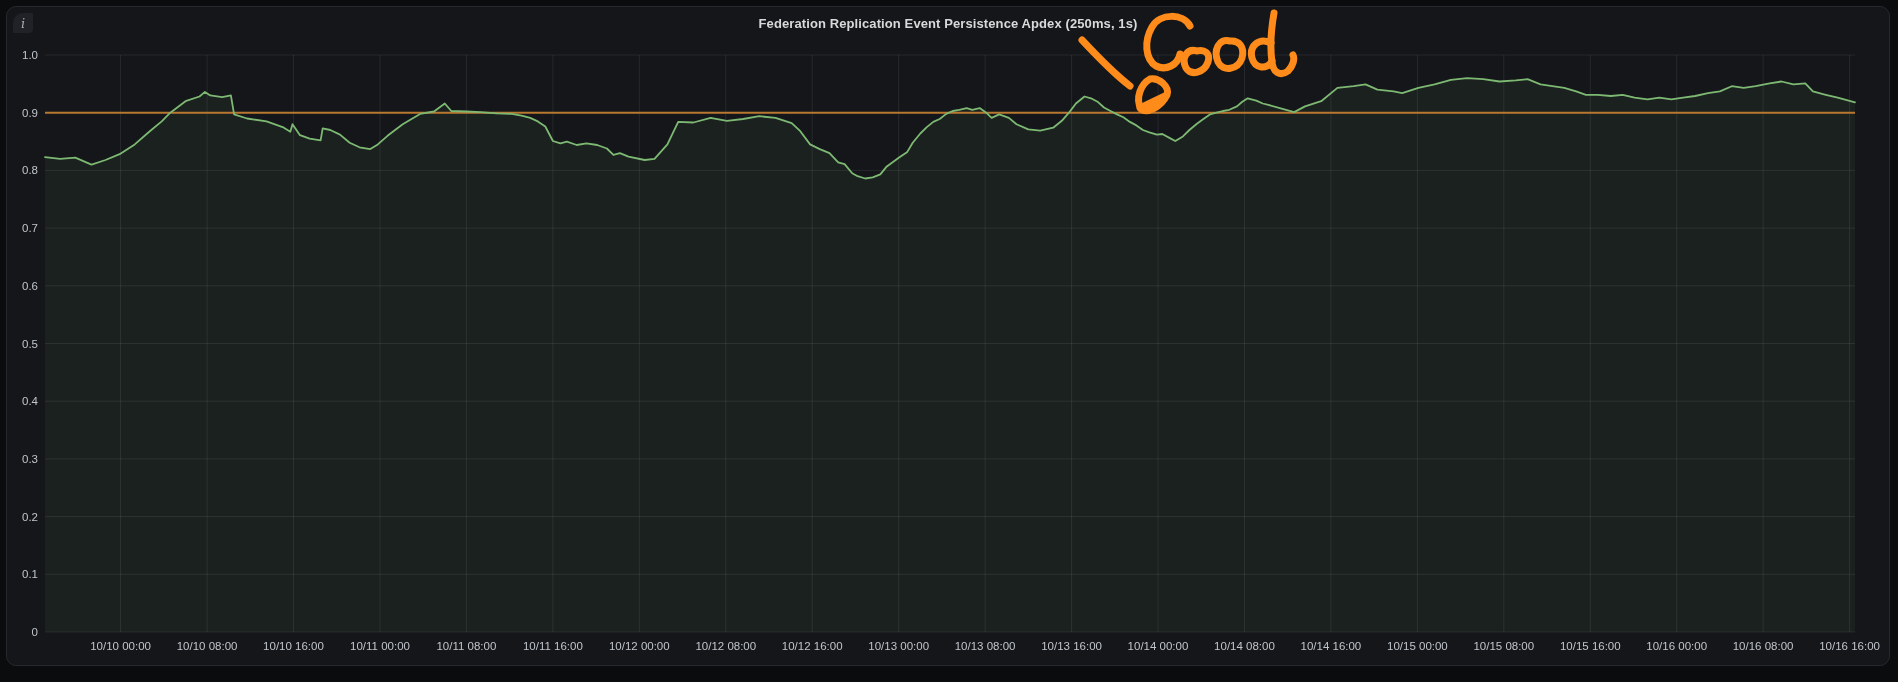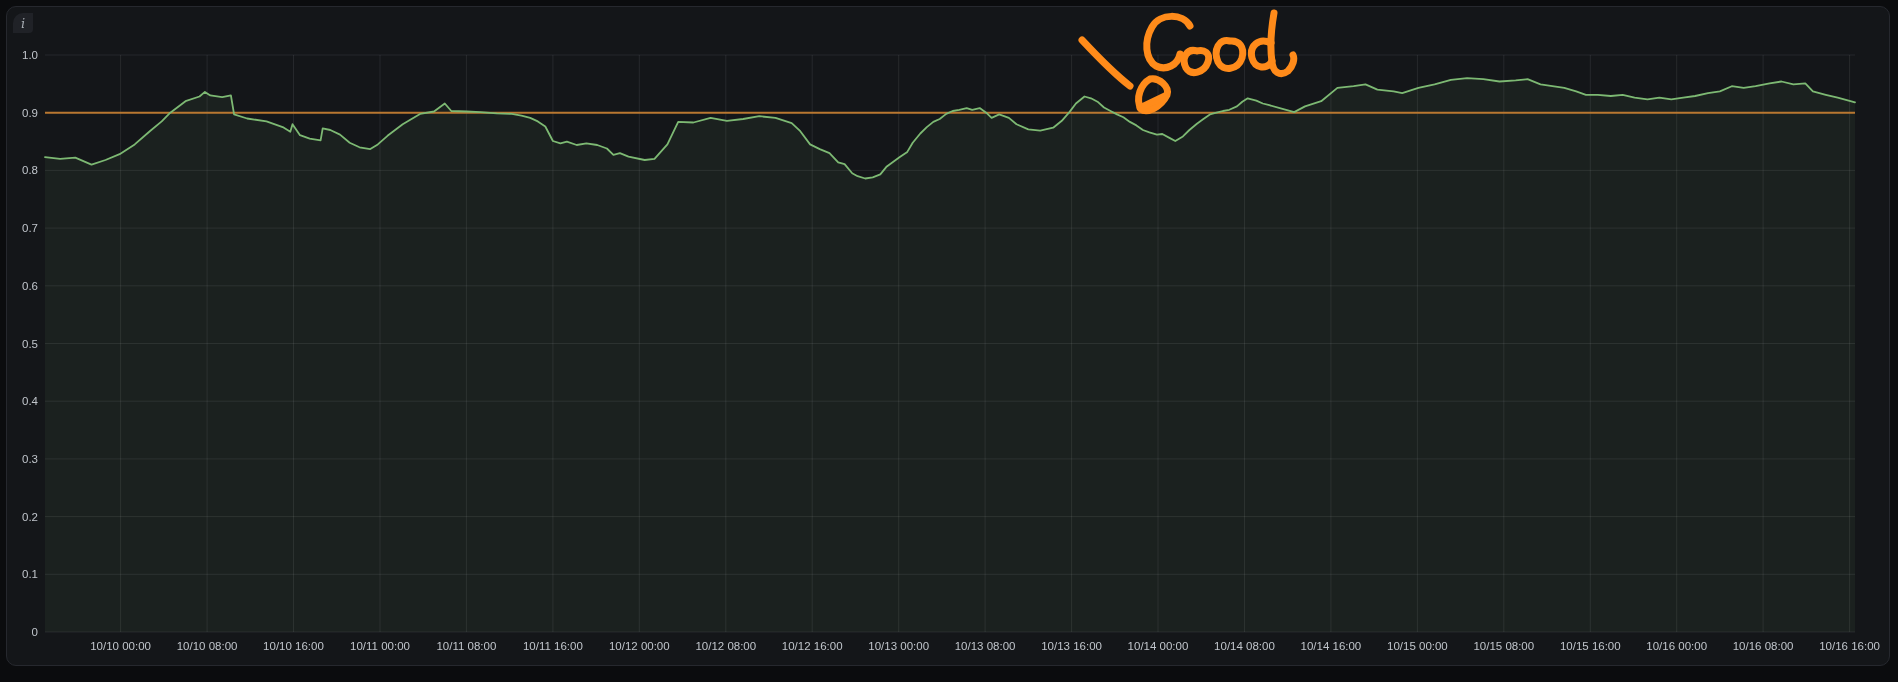--- a/index.html
+++ b/index.html
@@ -27,20 +27,21 @@
   #chart-svg{position:absolute;left:0;top:0;z-index:2;}
   text{font-family:"Liberation Sans","DejaVu Sans",sans-serif;}
 </style>
 </head>
 <body>
 
 <div class="panel">
   <div class="info-badge">
     <span>i</span>
   </div>
+  <div class="panel-title">Federation Replication Event Persistence Apdex (250ms, 1s)</div>
 </div>
 
 <svg id="chart-svg" width="1898" height="682" viewBox="0 0 1898 682">
     <g>
       <line x1="45" x2="1855" y1="55.0" y2="55.0" stroke="rgba(204,204,220,0.10)" stroke-width="1"></line>
       <line x1="45" x2="1855" y1="112.7" y2="112.7" stroke="rgba(204,204,220,0.10)" stroke-width="1"></line>
       <line x1="45" x2="1855" y1="170.4" y2="170.4" stroke="rgba(204,204,220,0.10)" stroke-width="1"></line>
       <line x1="45" x2="1855" y1="228.1" y2="228.1" stroke="rgba(204,204,220,0.10)" stroke-width="1"></line>
       <line x1="45" x2="1855" y1="285.8" y2="285.8" stroke="rgba(204,204,220,0.10)" stroke-width="1"></line>
       <line x1="45" x2="1855" y1="343.5" y2="343.5" stroke="rgba(204,204,220,0.10)" stroke-width="1"></line>

